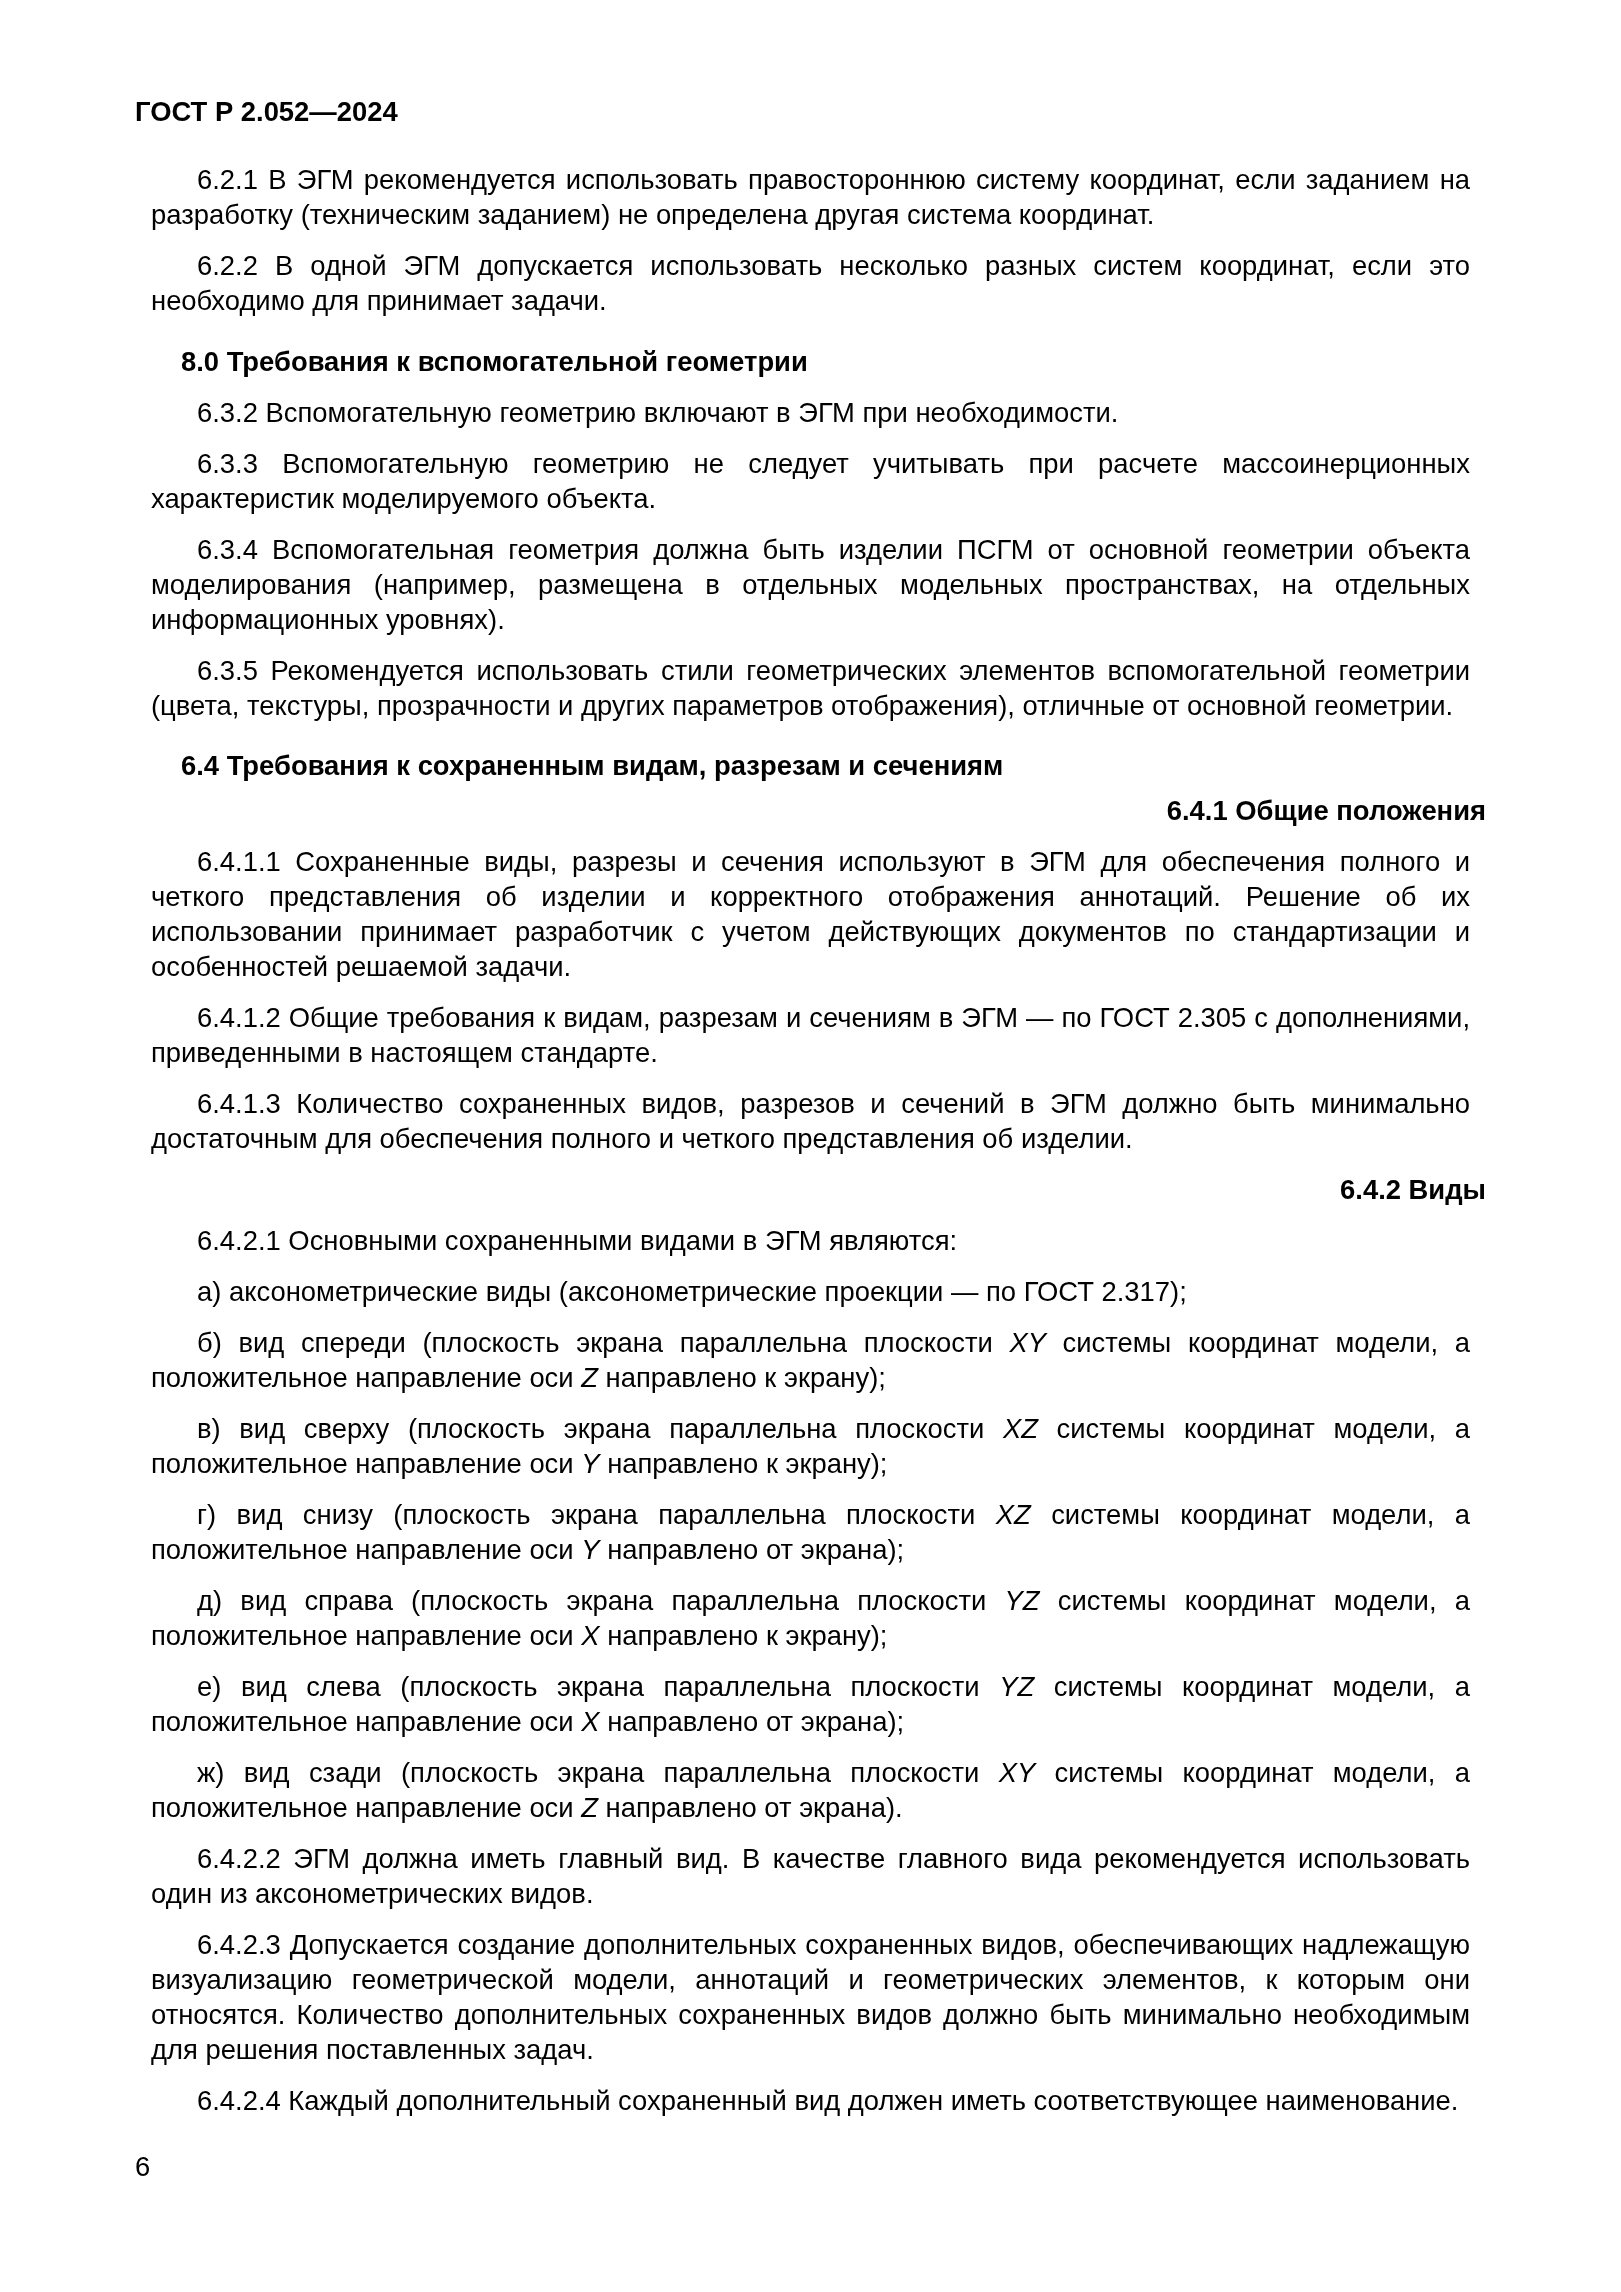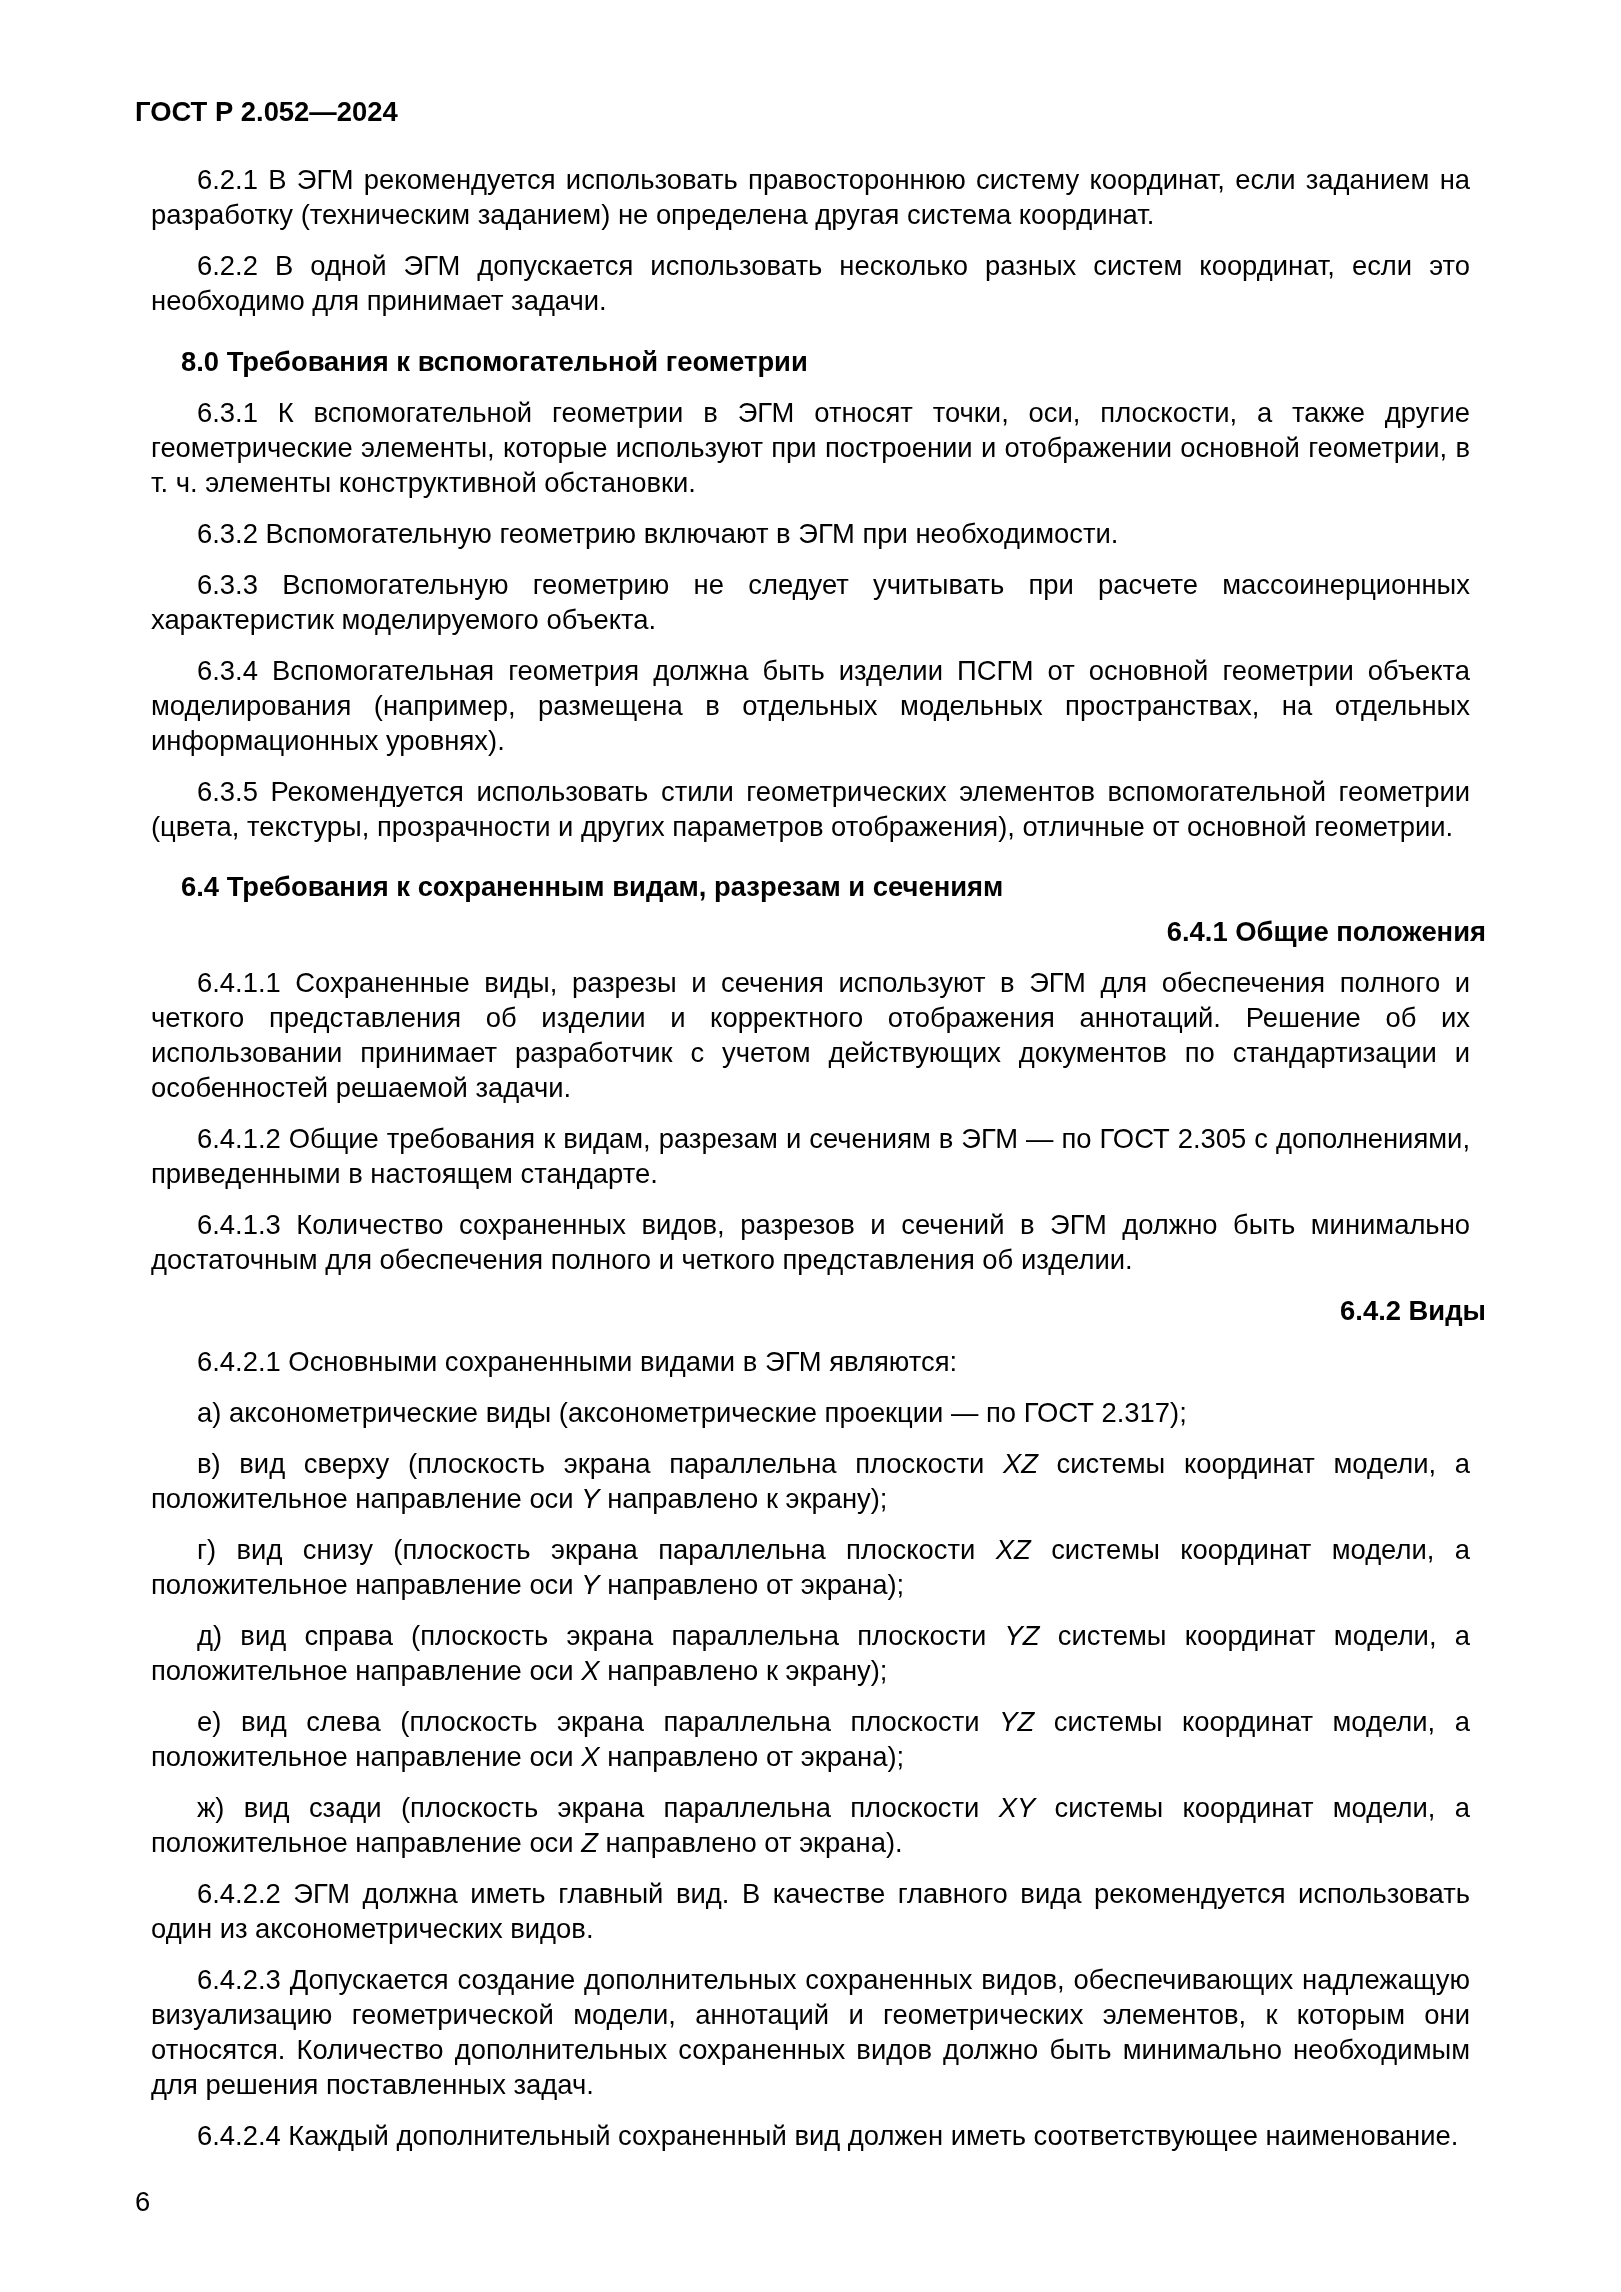--- a/index.html
+++ b/index.html
@@ -53,33 +53,33 @@
 </head>
 <body>
 
 <div class="page">
   <div class="doc-header">ГОСТ Р 2.052—2024</div>
 
   <main class="content">
       <p class="paragraph"><span>6.2.1 В ЭГМ рекомендуется использовать правостороннюю систему координат, если заданием на разработку (техническим заданием) не определена другая система координат.</span></p>
       <p class="paragraph"><span>6.2.2 В одной ЭГМ допускается использовать несколько разных систем координат, если это необходимо для принимает задачи.</span></p>
       <p class="heading2"><span>8.0 Требования к вспомогательной геометрии</span></p>
-      <p class="paragraph"><span>6.3.1 К вспомогательной геометрии в ЭГМ относят точки, оси, плоскости, а также другие геометрические элементы, которые используют при построении и отображении основной геометрии, в т. ч. элементы конструктивной обстановки.</span></p>
       <p class="paragraph"><span>6.3.2 Вспомогательную геометрию включают в ЭГМ при необходимости.</span></p>
       <p class="paragraph"><span>6.3.3 Вспомогательную геометрию не следует учитывать при расчете массоинерционных характеристик моделируемого объекта.</span></p>
       <p class="paragraph"><span>6.3.4 Вспомогательная геометрия должна быть изделии ПСГМ от основной геометрии объекта моделирования (например, размещена в отдельных модельных пространствах, на отдельных информационных уровнях).</span></p>
       <p class="paragraph"><span>6.3.5 Рекомендуется использовать стили геометрических элементов вспомогательной геометрии (цвета, текстуры, прозрачности и других параметров отображения), отличные от основной геометрии.</span></p>
       <p class="heading2"><span>6.4 Требования к сохраненным видам, разрезам и сечениям</span></p>
       <p class="heading3"><span>6.4.1 Общие положения</span></p>
       <p class="paragraph"><span>6.4.1.1 Сохраненные виды, разрезы и сечения используют в ЭГМ для обеспечения полного и четкого представления об изделии и корректного отображения аннотаций. Решение об их использовании принимает разработчик с учетом действующих документов по стандартизации и особенностей решаемой задачи.</span></p>
       <p class="paragraph"><span>6.4.1.2 Общие требования к видам, разрезам и сечениям в ЭГМ — по ГОСТ 2.305 с дополнениями, приведенными в настоящем стандарте.</span></p>
       <p class="paragraph"><span>6.4.1.3 Количество сохраненных видов, разрезов и сечений в ЭГМ должно быть минимально достаточным для обеспечения полного и четкого представления об изделии.</span></p>
       <p class="heading3"><span>6.4.2 Виды</span></p>
       <p class="paragraph"><span>6.4.2.1 Основными сохраненными видами в ЭГМ являются:</span></p>
       <p class="paragraph"><span>а) аксонометрические виды (аксонометрические проекции — по ГОСТ 2.317);</span></p>
+      <p class="paragraph"><span>б) вид спереди (плоскость экрана параллельна плоскости </span><i>XY</i><span> системы координат модели, а положительное направление оси </span><i>Z</i><span> направлено к экрану);</span></p>
       <p class="paragraph"><span>в) вид сверху (плоскость экрана параллельна плоскости </span><i>XZ</i><span> системы координат модели, а положительное направление оси </span><i>Y</i><span> направлено к экрану);</span></p>
       <p class="paragraph"><span>г) вид снизу (плоскость экрана параллельна плоскости </span><i>XZ</i><span> системы координат модели, а положительное направление оси </span><i>Y</i><span> направлено от экрана);</span></p>
       <p class="paragraph"><span>д) вид справа (плоскость экрана параллельна плоскости </span><i>YZ</i><span> системы координат модели, а положительное направление оси </span><i>X</i><span> направлено к экрану);</span></p>
       <p class="paragraph"><span>е) вид слева (плоскость экрана параллельна плоскости </span><i>YZ</i><span> системы координат модели, а положительное направление оси </span><i>X</i><span> направлено от экрана);</span></p>
       <p class="paragraph"><span>ж) вид сзади (плоскость экрана параллельна плоскости </span><i>XY</i><span> системы координат модели, а положительное направление оси </span><i>Z</i><span> направлено от экрана).</span></p>
       <p class="paragraph"><span>6.4.2.2 ЭГМ должна иметь главный вид. В качестве главного вида рекомендуется использовать один из аксонометрических видов.</span></p>
       <p class="paragraph"><span>6.4.2.3 Допускается создание дополнительных сохраненных видов, обеспечивающих надлежащую визуализацию геометрической модели, аннотаций и геометрических элементов, к которым они относятся. Количество дополнительных сохраненных видов должно быть минимально необходимым для решения поставленных задач.</span></p>
       <p class="paragraph"><span>6.4.2.4 Каждый дополнительный сохраненный вид должен иметь соответствующее наименование.</span></p>
     </main>
 

